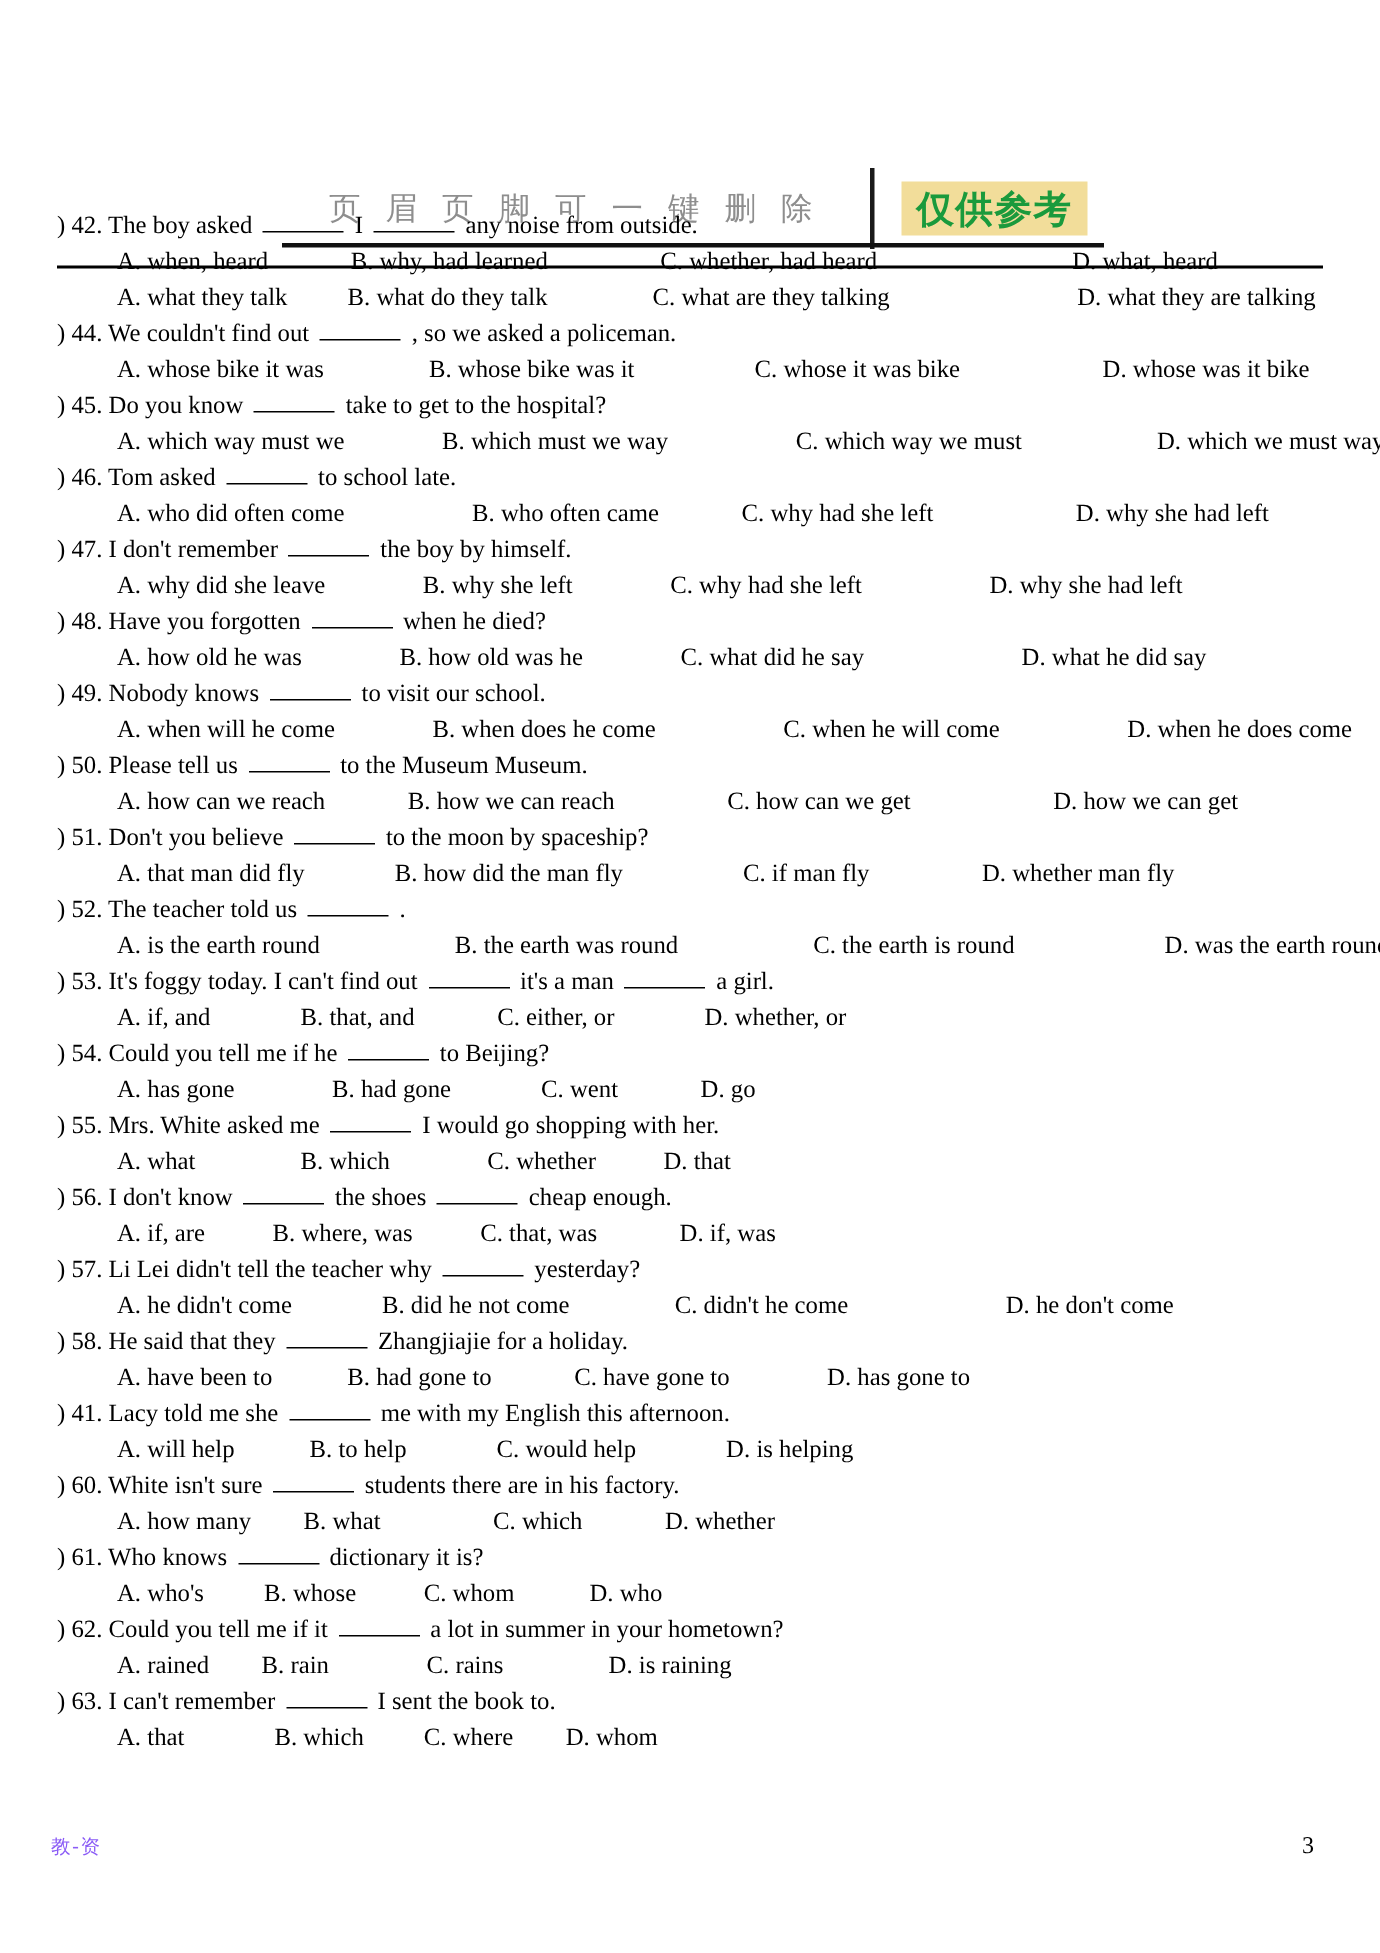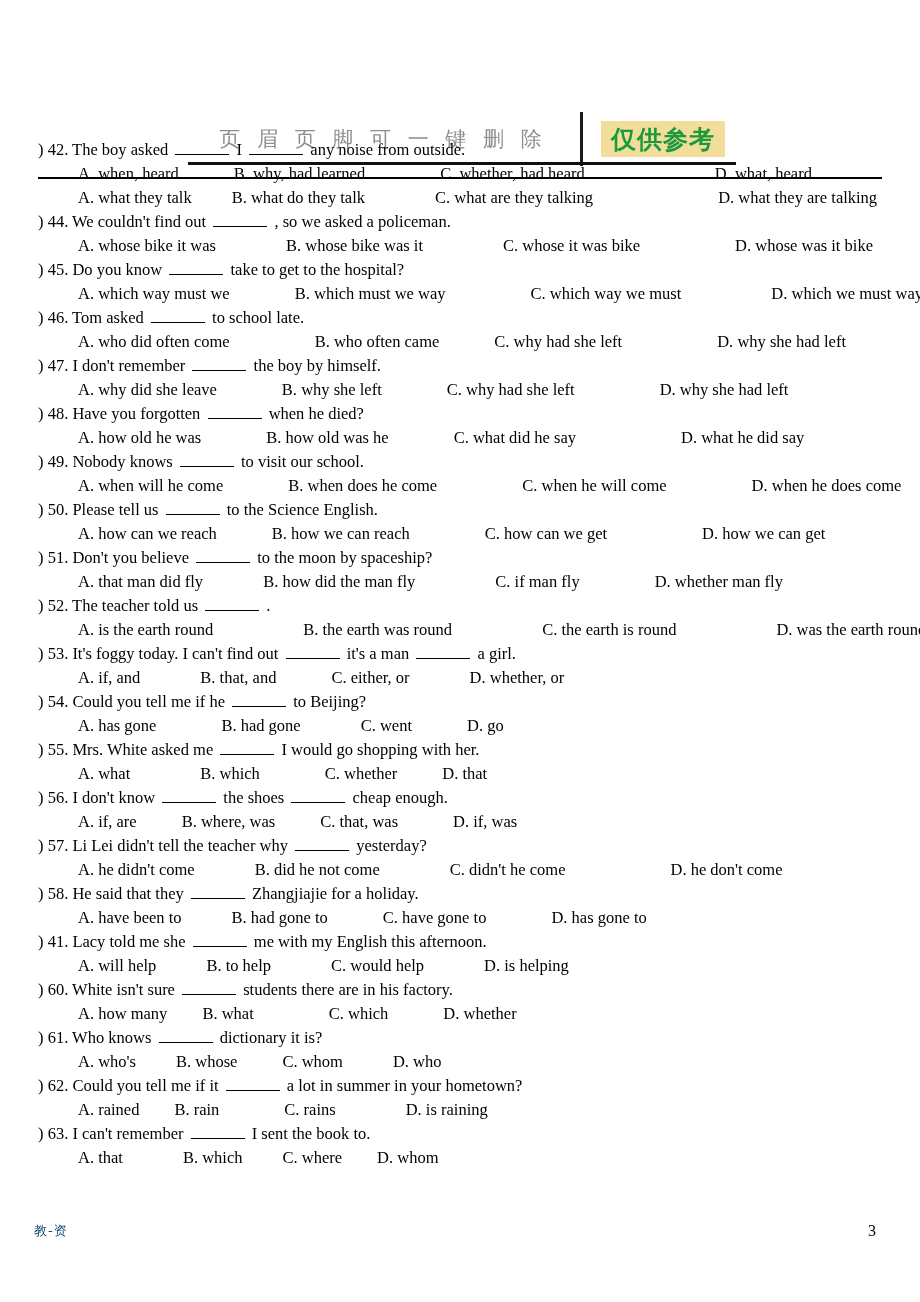--- a/index.html
+++ b/index.html
@@ -137,21 +137,21 @@
     bottom: 56px;
     width: 920px;
     height: 24px;
   }
   .footer-left {
     position: absolute;
     left: 34px;
     top: 0;
     font-family: "DejaVu Sans", sans-serif;
     font-size: 13px;
-    color: #0c4a6e;
+    color: #8b5cf6;
     letter-spacing: 1px;
   }
   .footer-page {
     position: absolute;
     right: 44px;
     top: 0;
     font-size: 16px;
     color: #000000;
   }
 </style>
@@ -194,21 +194,21 @@
     </div>
     <div class="question-block">
       <div class="q-stem"><span class="q-paren">(</span><span>) </span><span class="q-num">48.</span><span> </span><span>Have you forgotten </span><span class="blank"></span><span> when he died?</span></div>
       <div class="q-options"><span class="opt"><span>A.</span><span> </span><span>how old he was</span></span><span class="opt" style="margin-left: 65px;"><span>B.</span><span> </span><span>how old was he</span></span><span class="opt" style="margin-left: 65px;"><span>C.</span><span> </span><span>what did he say</span></span><span class="opt" style="margin-left: 105px;"><span>D.</span><span> </span><span>what he did say</span></span></div>
     </div>
     <div class="question-block">
       <div class="q-stem"><span class="q-paren">(</span><span>) </span><span class="q-num">49.</span><span> </span><span>Nobody knows </span><span class="blank"></span><span> to visit our school.</span></div>
       <div class="q-options"><span class="opt"><span>A.</span><span> </span><span>when will he come</span></span><span class="opt" style="margin-left: 65px;"><span>B.</span><span> </span><span>when does he come</span></span><span class="opt" style="margin-left: 85px;"><span>C.</span><span> </span><span>when he will come</span></span><span class="opt" style="margin-left: 85px;"><span>D.</span><span> </span><span>when he does come</span></span></div>
     </div>
     <div class="question-block">
-      <div class="q-stem"><span class="q-paren">(</span><span>) </span><span class="q-num">50.</span><span> </span><span>Please tell us </span><span class="blank"></span><span> to the Science English.</span></div>
+      <div class="q-stem"><span class="q-paren">(</span><span>) </span><span class="q-num">50.</span><span> </span><span>Please tell us </span><span class="blank"></span><span> to the Museum Museum.</span></div>
       <div class="q-options"><span class="opt"><span>A.</span><span> </span><span>how can we reach</span></span><span class="opt" style="margin-left: 55px;"><span>B.</span><span> </span><span>how we can reach</span></span><span class="opt" style="margin-left: 75px;"><span>C.</span><span> </span><span>how can we get</span></span><span class="opt" style="margin-left: 95px;"><span>D.</span><span> </span><span>how we can get</span></span></div>
     </div>
     <div class="question-block">
       <div class="q-stem"><span class="q-paren">(</span><span>) </span><span class="q-num">51.</span><span> </span><span>Don't you believe </span><span class="blank"></span><span> to the moon by spaceship?</span></div>
       <div class="q-options"><span class="opt"><span>A.</span><span> </span><span>that man did fly</span></span><span class="opt" style="margin-left: 60px;"><span>B.</span><span> </span><span>how did the man fly</span></span><span class="opt" style="margin-left: 80px;"><span>C.</span><span> </span><span>if man fly</span></span><span class="opt" style="margin-left: 75px;"><span>D.</span><span> </span><span>whether man fly</span></span></div>
     </div>
     <div class="question-block">
       <div class="q-stem"><span class="q-paren">(</span><span>) </span><span class="q-num">52.</span><span> </span><span>The teacher told us </span><span class="blank"></span><span> .</span></div>
       <div class="q-options"><span class="opt"><span>A.</span><span> </span><span>is the earth round</span></span><span class="opt" style="margin-left: 90px;"><span>B.</span><span> </span><span>the earth was round</span></span><span class="opt" style="margin-left: 90px;"><span>C.</span><span> </span><span>the earth is round</span></span><span class="opt" style="margin-left: 100px;"><span>D.</span><span> </span><span>was the earth round</span></span></div>
     </div>

